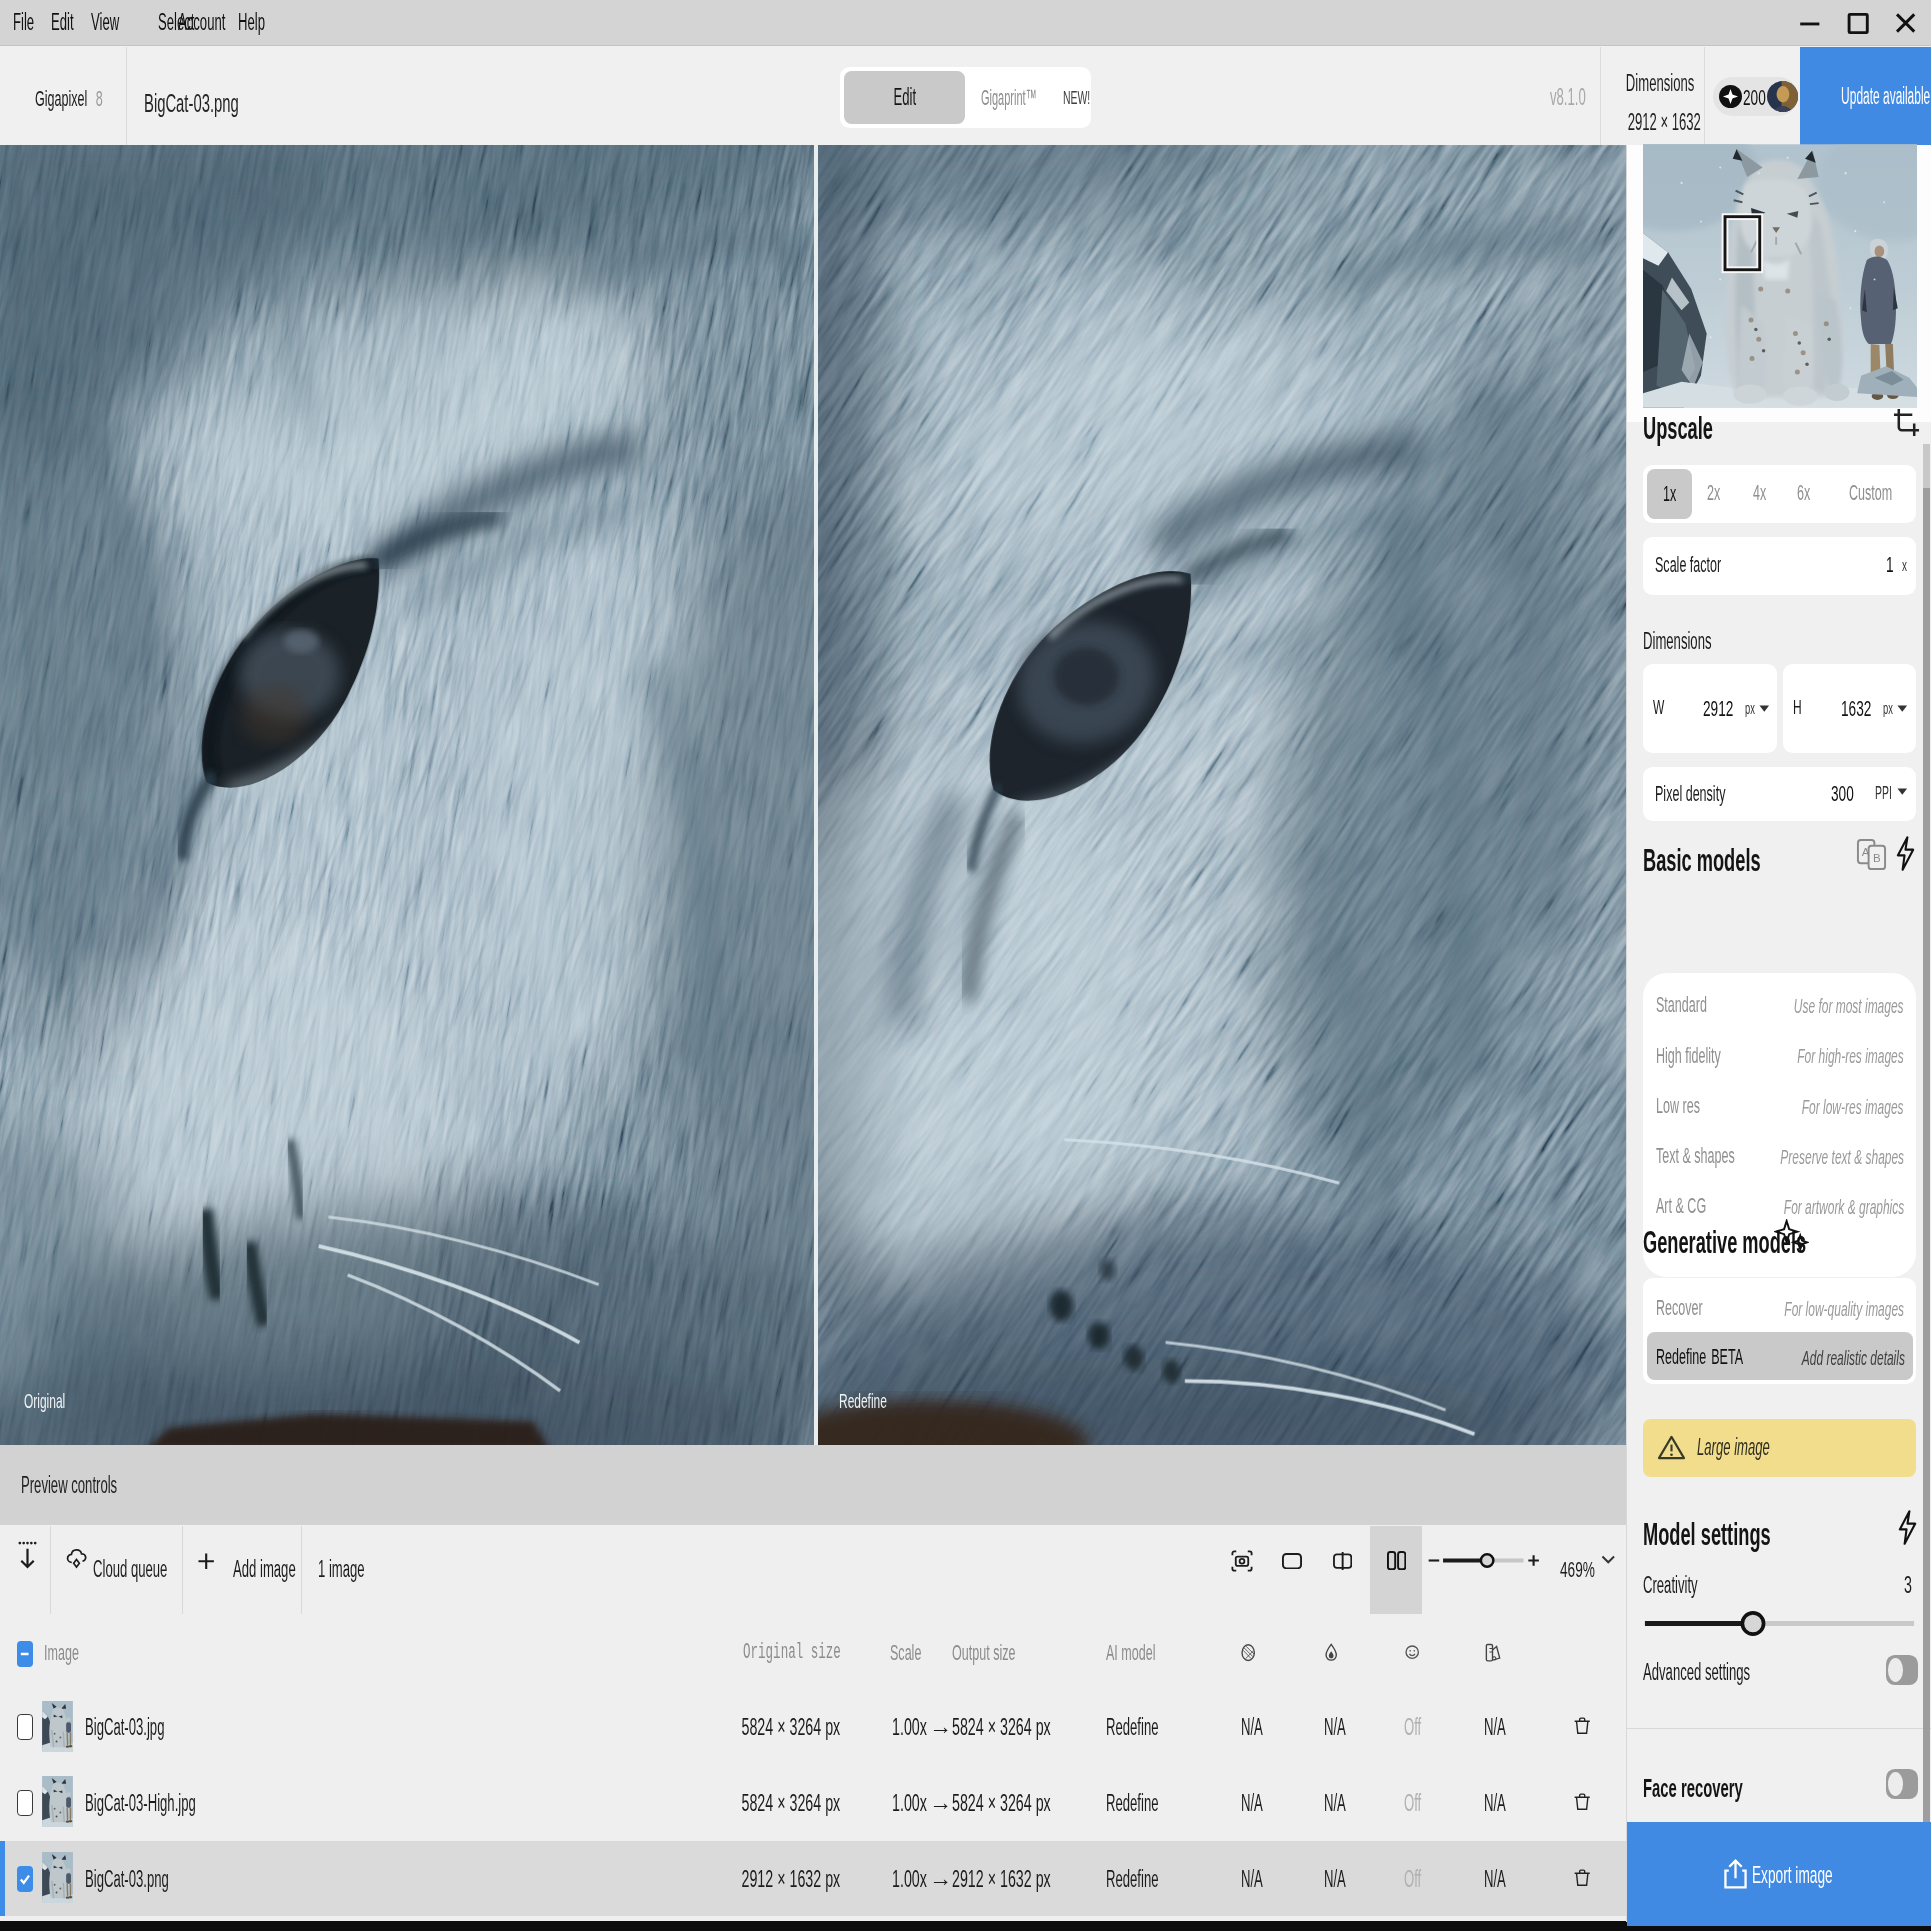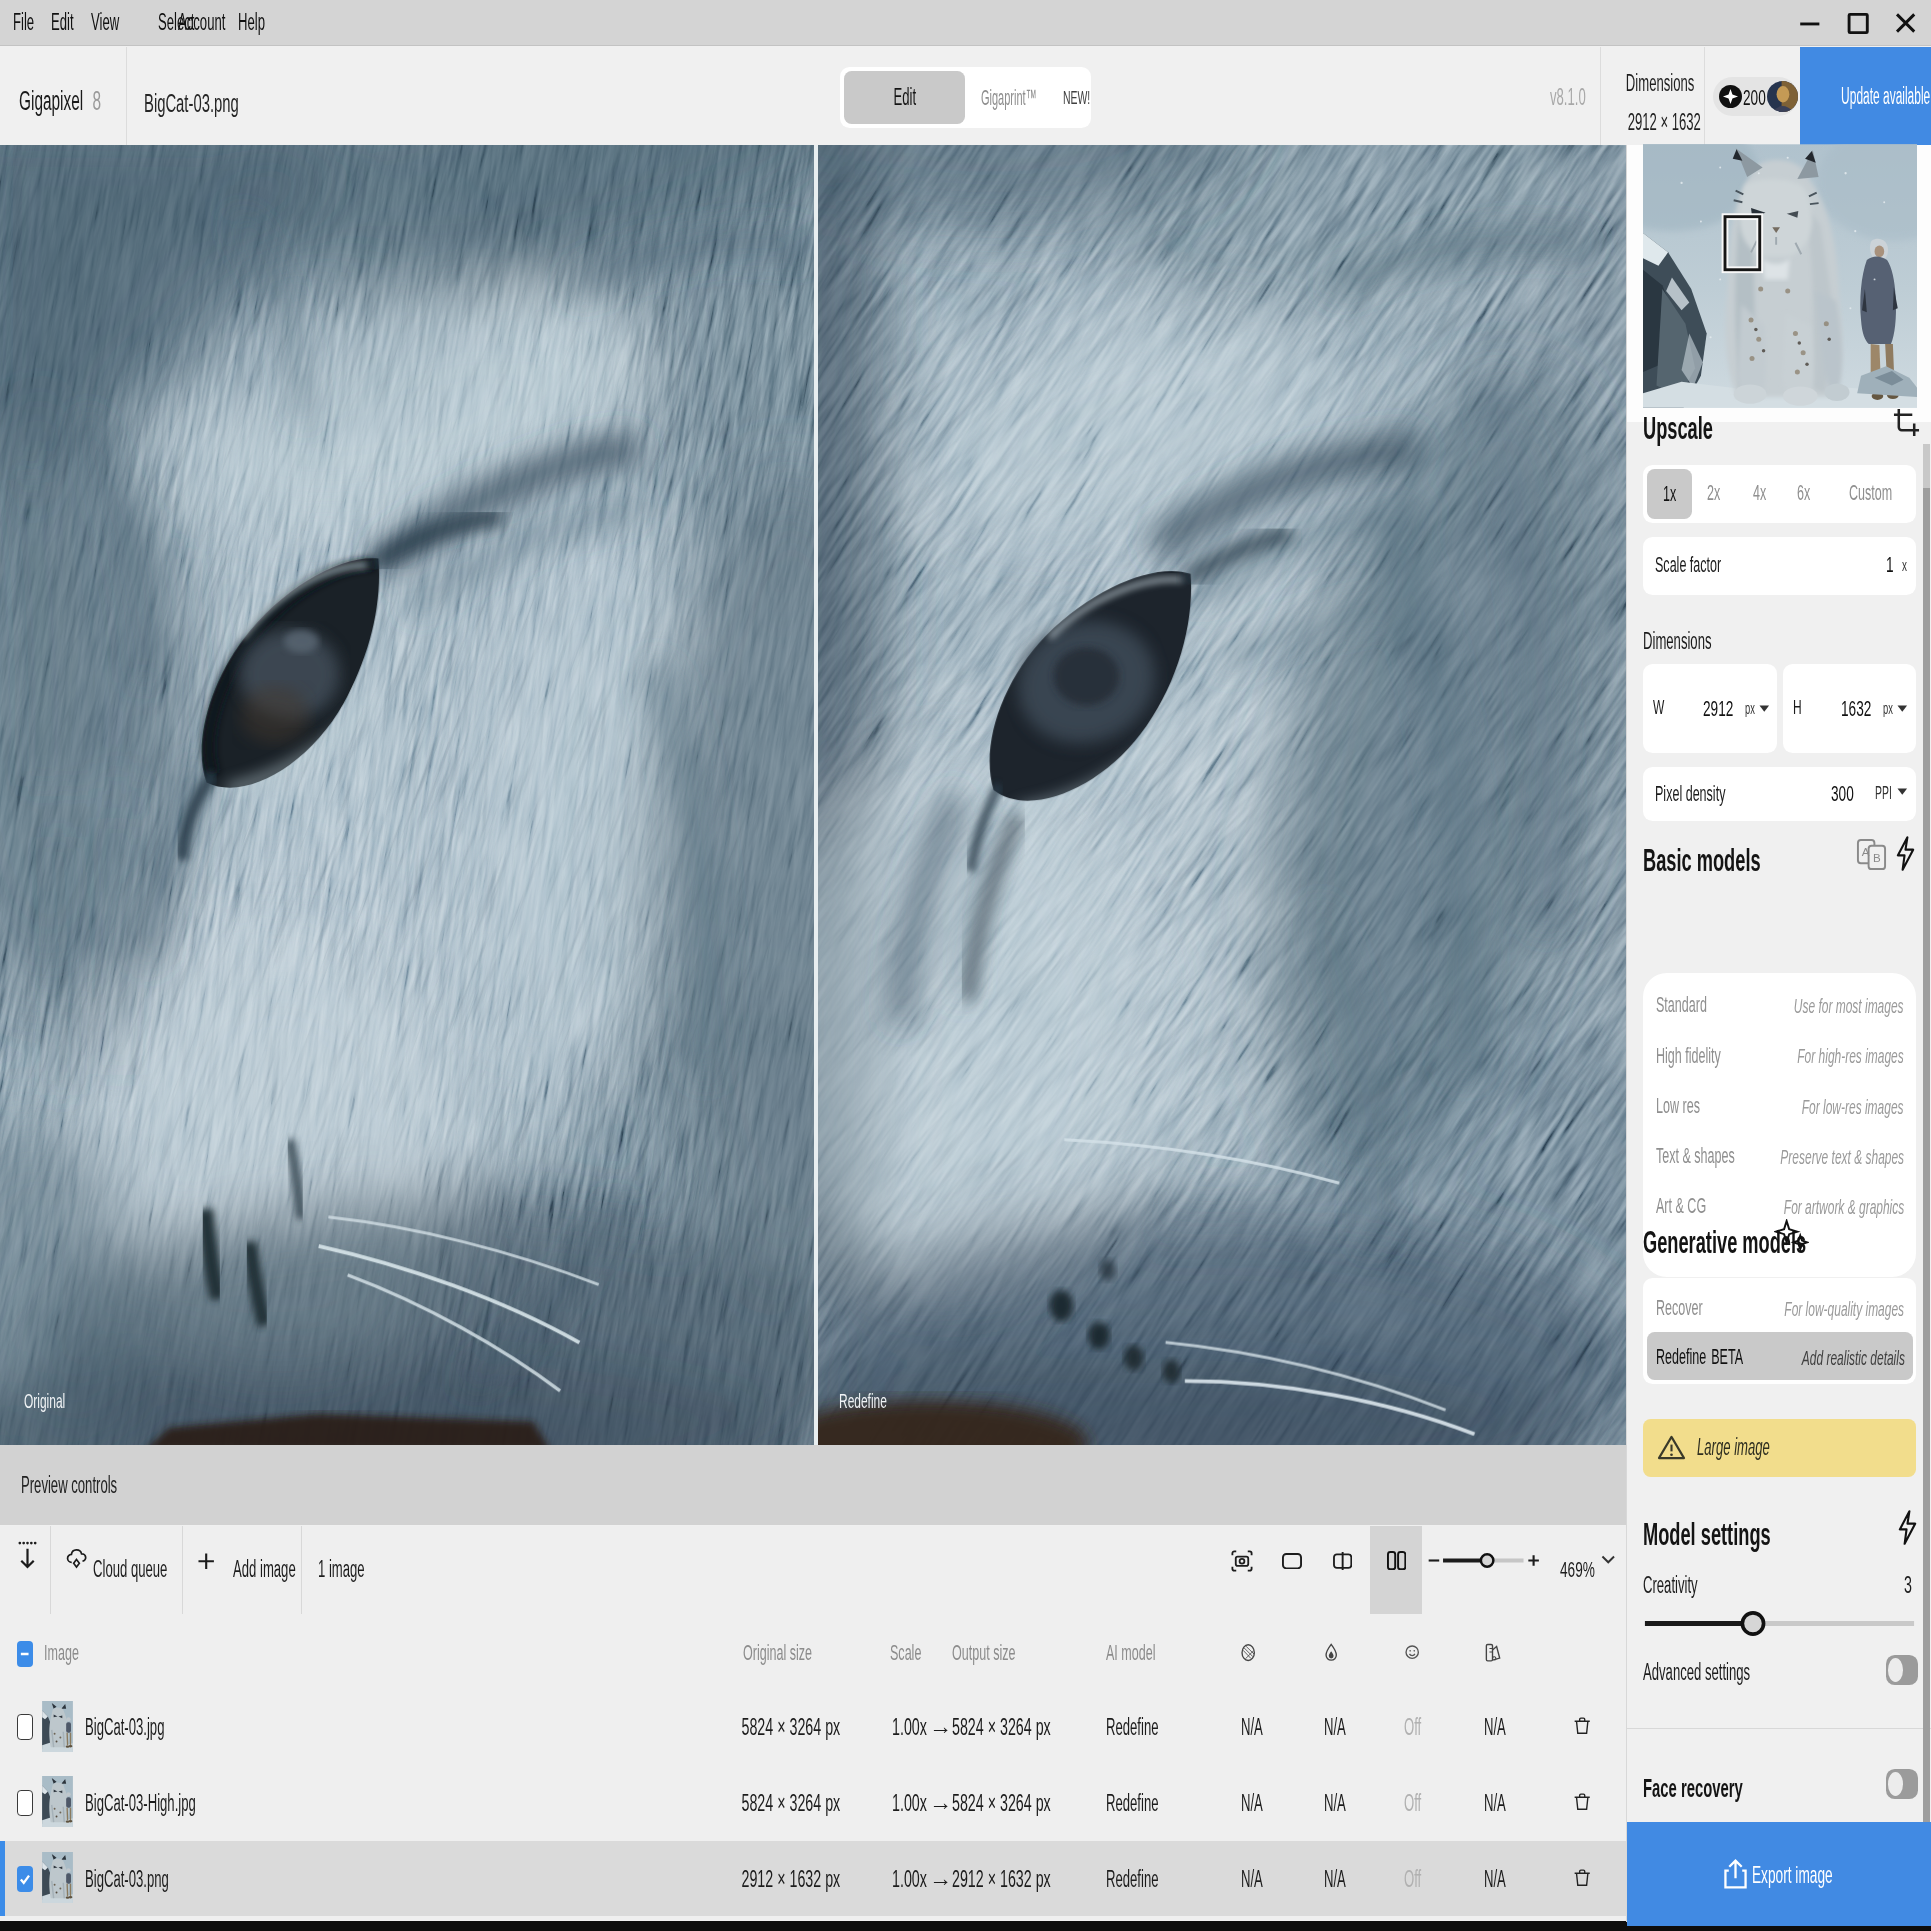--- a/index.html
+++ b/index.html
@@ -12,21 +12,21 @@
 .tn { display:inline-block; transform:scaleX(0.62); transform-origin:0 50%; white-space:nowrap; }
 .tnr{ display:inline-block; transform:scaleX(0.62); transform-origin:100% 50%; white-space:nowrap; }
 
 
 #titlebar { left:0; top:0; width:1931px; height:46px; background:#d4d4d4; border-bottom:1px solid #c3c3c3; }
 #titlebar .menu { position:absolute; top:0; height:46px; line-height:45px; font-size:23px; color:#111; }
 
 
 #appbar { left:0; top:47px; width:1931px; height:98px; background:#f0f0f0; }
 .vdiv { position:absolute; top:0; width:1px; height:98px; background:#dcdcdc; }
-#logo { position:absolute; left:19px; top:39px; font-size:27px; color:#1a1a1a; }
+#logo { position:absolute; left:35px; top:39px; font-size:22px; color:#1a1a1a; }
 #logo i { color:#9a9a9a; margin-left:8.7px; font-style:normal;}
 #fname { position:absolute; left:144px; top:41px; font-size:26px; color:#252525; }
 #toggle { position:absolute; left:840px; top:20px; width:251px; height:61px; background:#fff; border-radius:9.7px; }
 #toggle .seg { position:absolute; left:3.9px; top:3.9px; width:121px; height:53px; background:#c9c9c9; border-radius:7.7px; text-align:center; font-size:23px; color:#141414; line-height:53px;}
 #toggle .gp { position:absolute; left:141px; top:0; height:61px; line-height:61px; font-size:22px; color:#8e8e8e; }
 #toggle .new { position:absolute; left:223px; top:0; height:61px; line-height:61px; font-size:18.3px; color:#404040; }
 #ver { position:absolute; left:1550px; top:37px; font-size:23px; color:#a8a8a8; }
 #dims { position:absolute; left:1600px; top:0px; width:104px; height:98px; text-align:center;}
 #dims div { font-size:23px; color:#1f1f1f; white-space:nowrap;}
 #pill { position:absolute; left:1713px; top:30px; width:85px; height:39px; background:#e4e4e4; border-radius:19.3px; }
@@ -391,21 +391,21 @@
 
   <div class="abs" id="table">
     <div id="selrow">
         <div class="strip"></div>
       </div>
 
     <div class="cbx" style="top:27px; background:#3c8ce8;"><svg width="15.4" height="26" viewBox="0 0 16 27">
           <line x1="4" y1="13.5" x2="12" y2="13.5" stroke="#fff" stroke-width="2.6"></line>
         </svg></div>
     <span class="hdr" style="left:44px; top:26px;"><span class="t">Image</span></span>
-    <span class="hdr" style="left:743px; top:26px;"><span class="t">Original size</span></span>
+    <span class="hdr" style="left:743px; top:26px;font-family:Liberation Mono, monospace;"><span class="t">Original size</span></span>
     <span class="hdr" style="left:890px; top:26px;"><span class="t">Scale</span></span>
     <span class="hdr" style="left:952px; top:26px;"><span class="t">Output size</span></span>
     <span class="hdr" style="left:1106px; top:26px;"><span class="t">AI model</span></span>
     <svg style="position:absolute;left:1240px;top:29px" width="16.4" height="19.3" viewBox="0 0 24 28">
         <ellipse cx="12" cy="14" rx="9" ry="11.5" fill="none" stroke="#444" stroke-width="2"></ellipse>
         <path d="M6 7 L19 20 M9 4.8 L20.5 16 M4.5 10.5 L16 22.5 M8 23 L20 11" stroke="#444" stroke-width="1.2"></path>
       </svg>
     <svg style="position:absolute;left:1323px;top:29px" width="16.4" height="19.3" viewBox="0 0 24 28">
         <path d="M12 2 C12 2 4.5 12 4.5 17.5 a7.5 7.5 0 0 0 15 0 C19.5 12 12 2 12 2 Z" fill="none" stroke="#444" stroke-width="2"></path>
         <path d="M12 12 C12 12 8.5 16.5 8.5 19 a3.5 3.5 0 0 0 7 0 C15.5 16.5 12 12 12 12 Z" fill="#444"></path>

